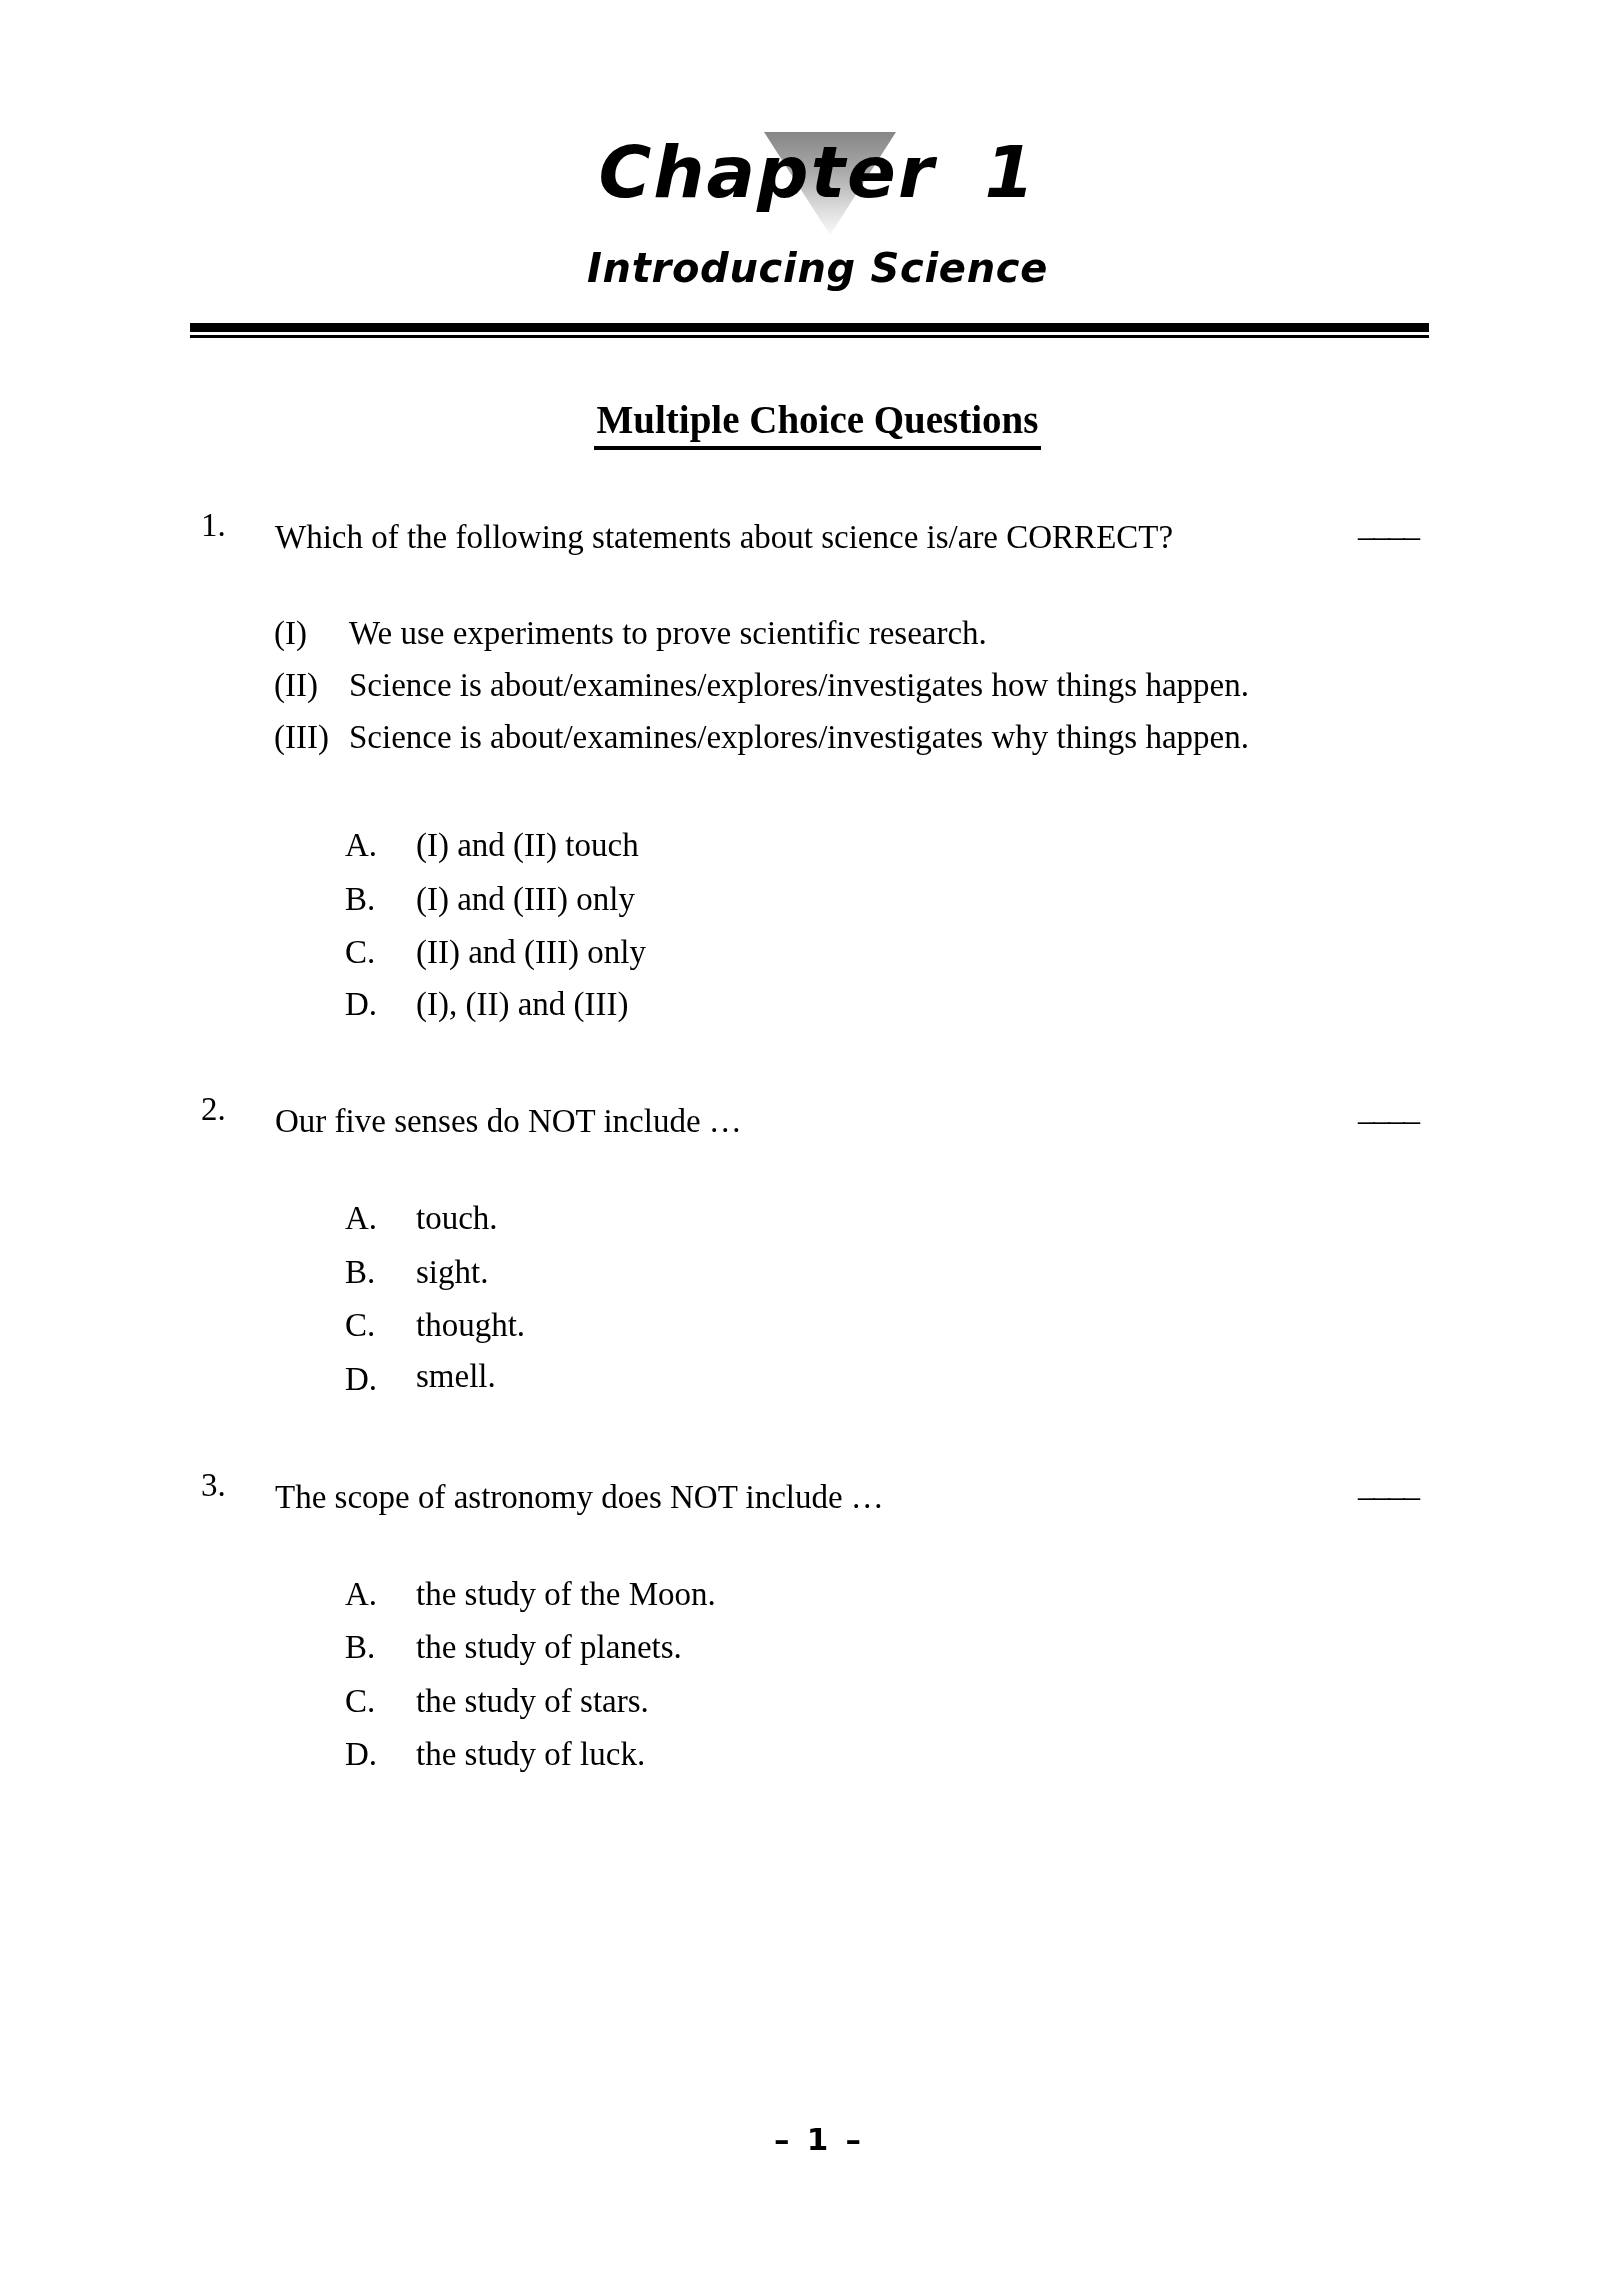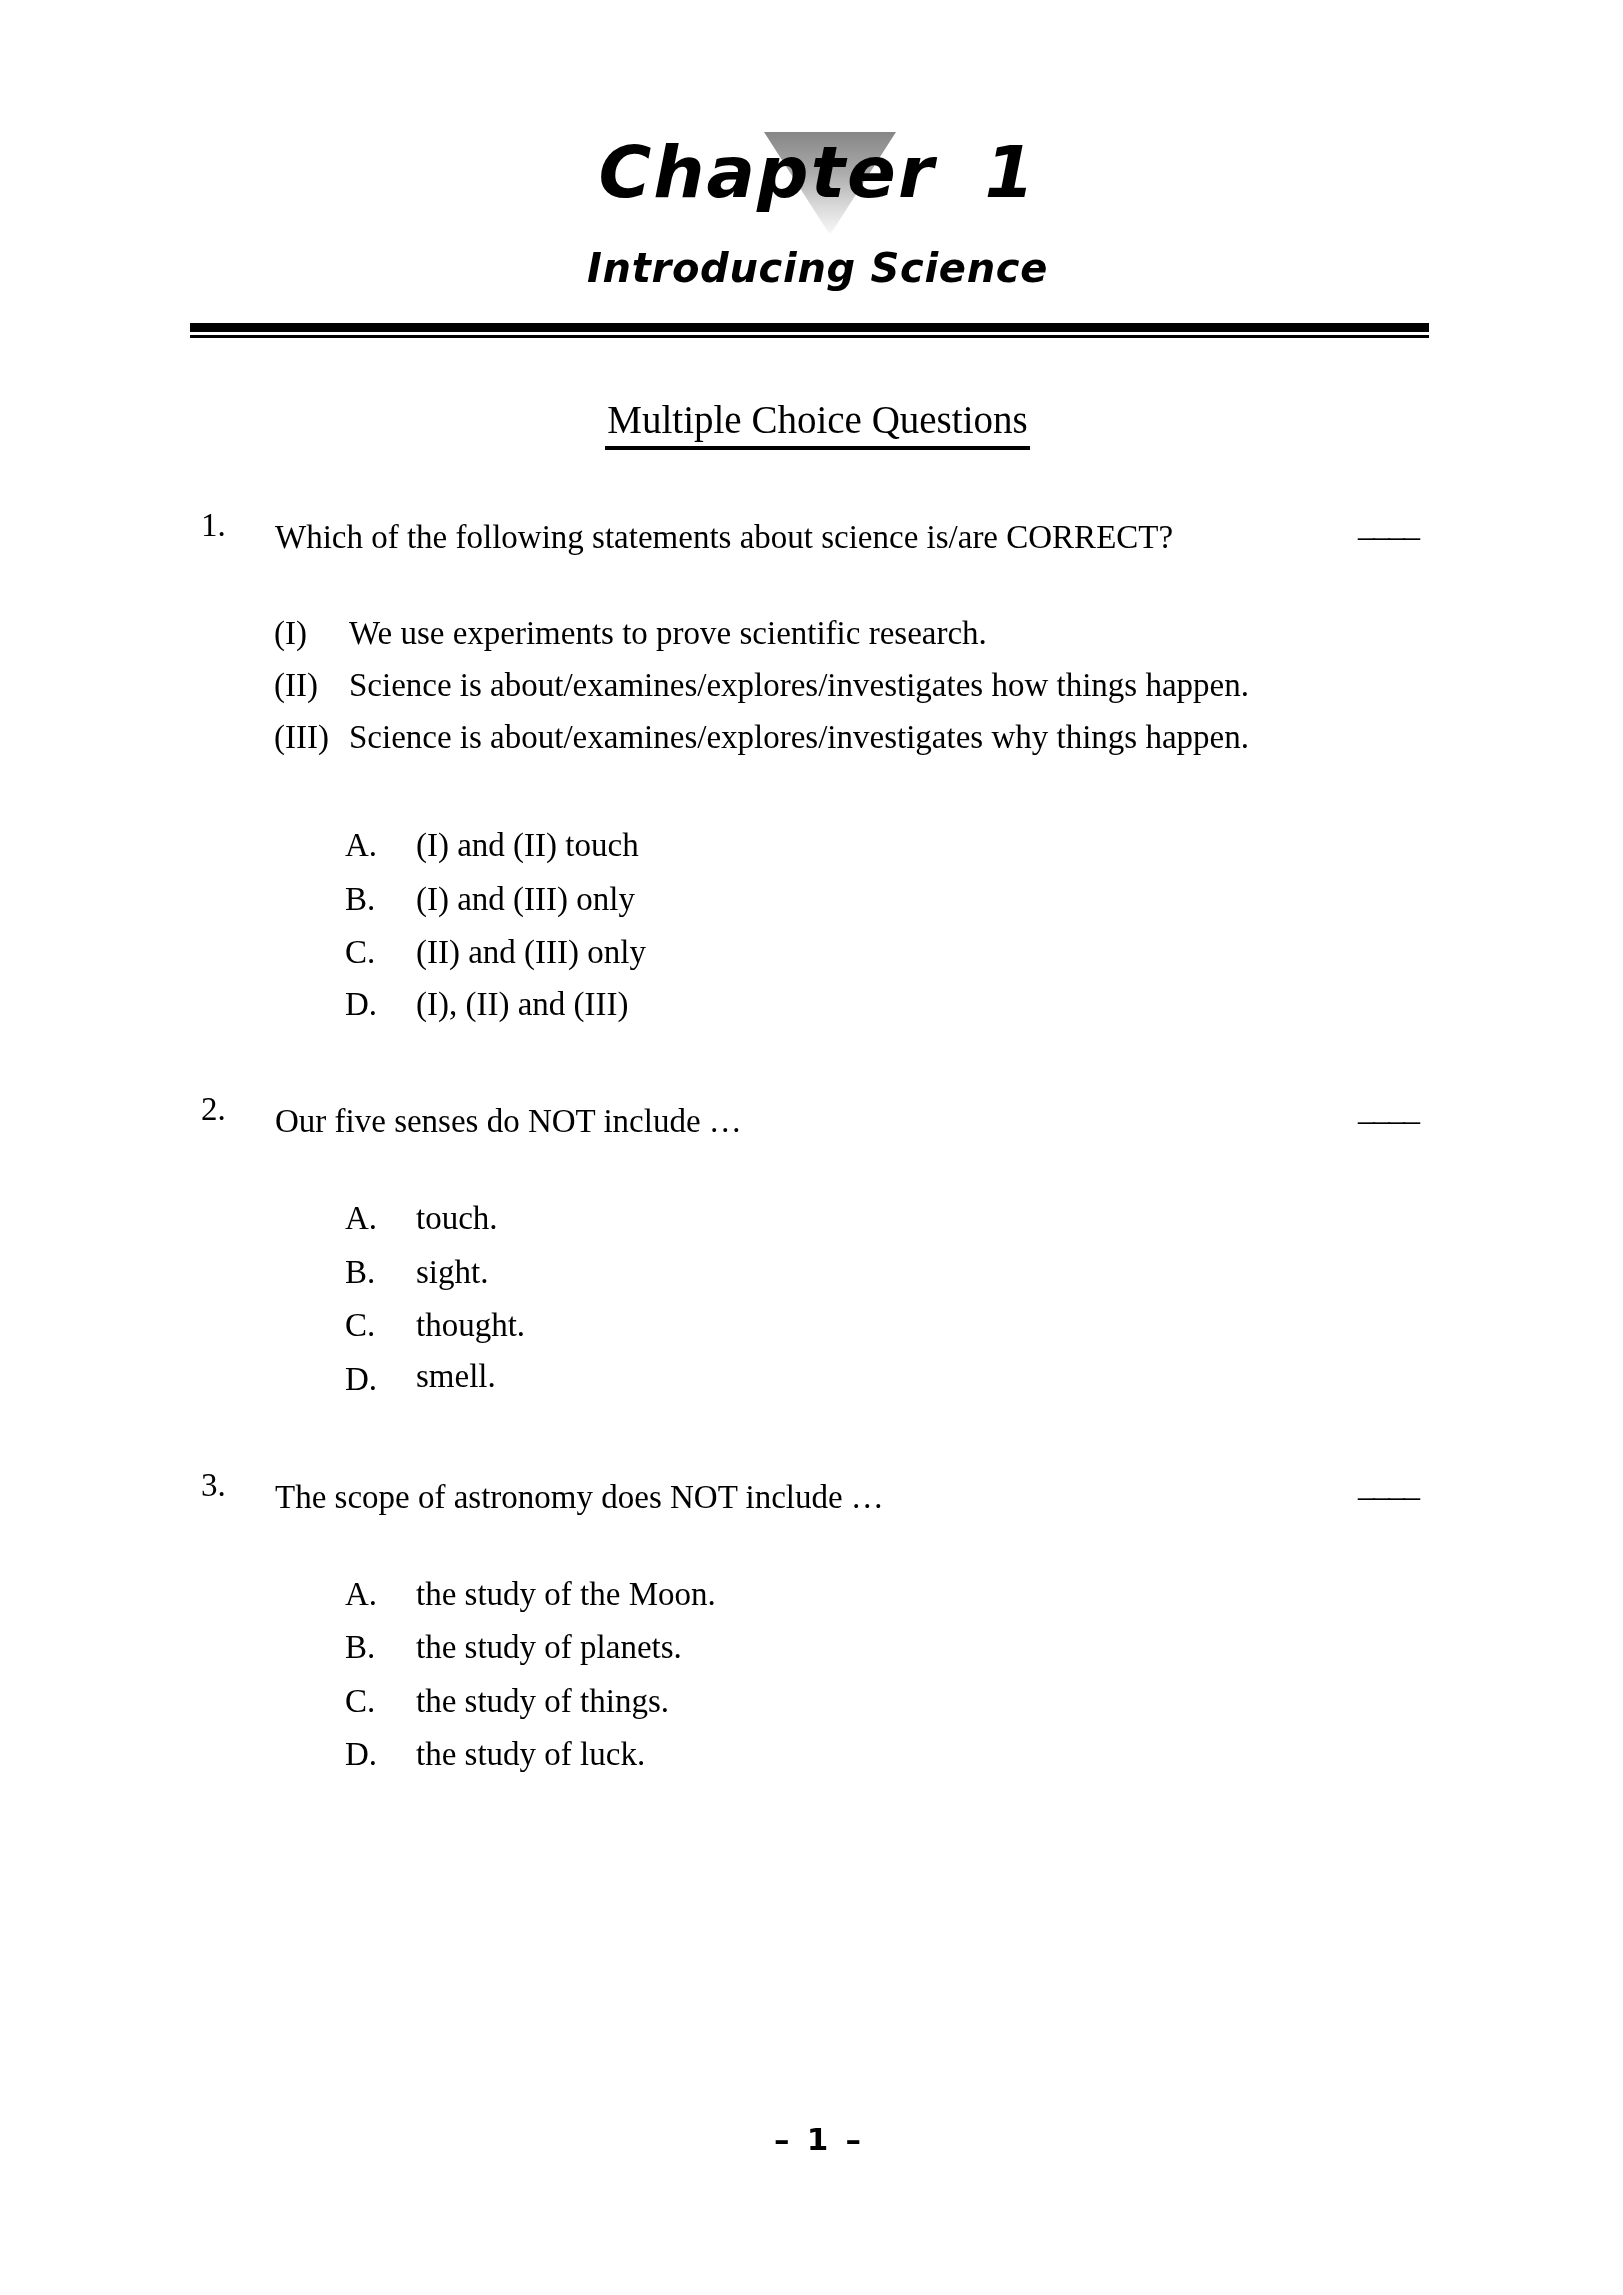--- a/index.html
+++ b/index.html
@@ -60,21 +60,21 @@
     position: absolute;
     left: 190px; top: 335px;
     width: 1239px; height: 3.3px;
     background: #000;
   }
 
   .section-heading {
     left: 0; right: 0; top: 397px;
     text-align: center;
     font-size: 39px;
-    font-weight: normal;
+    font-weight: bold;
     line-height: 1.2;
     z-index: 2;
   }
   .section-heading .u {
     display: inline-block;
     border-bottom: 4.6px solid #000;
     padding: 0 2px 2.6px 2px;
   }
 
   .bodyline {
@@ -149,18 +149,18 @@
 
 <div class="bodyline q-num" style="top:1466px">3.</div>
 <div class="bodyline q-text" style="top:1466px">The scope of astronomy does NOT include …</div>
 <div class="bodyline blank" style="top:1466px">____</div>
 
 <div class="bodyline op-label" style="top:1575px">A.</div>
 <div class="bodyline op-text" style="top:1575px">the study of the Moon.</div>
 <div class="bodyline op-label" style="top:1628px">B.</div>
 <div class="bodyline op-text" style="top:1628px">the study of planets.</div>
 <div class="bodyline op-label" style="top:1682px">C.</div>
-<div class="bodyline op-text" style="top:1682px">the study of things.</div>
+<div class="bodyline op-text" style="top:1682px">the study of stars.</div>
 <div class="bodyline op-label" style="top:1735px">D.</div>
 <div class="bodyline op-text" style="top:1735px">the study of luck.</div>
 
 <div class="abs footer">– 1 –</div>
 
 
 </body></html>

